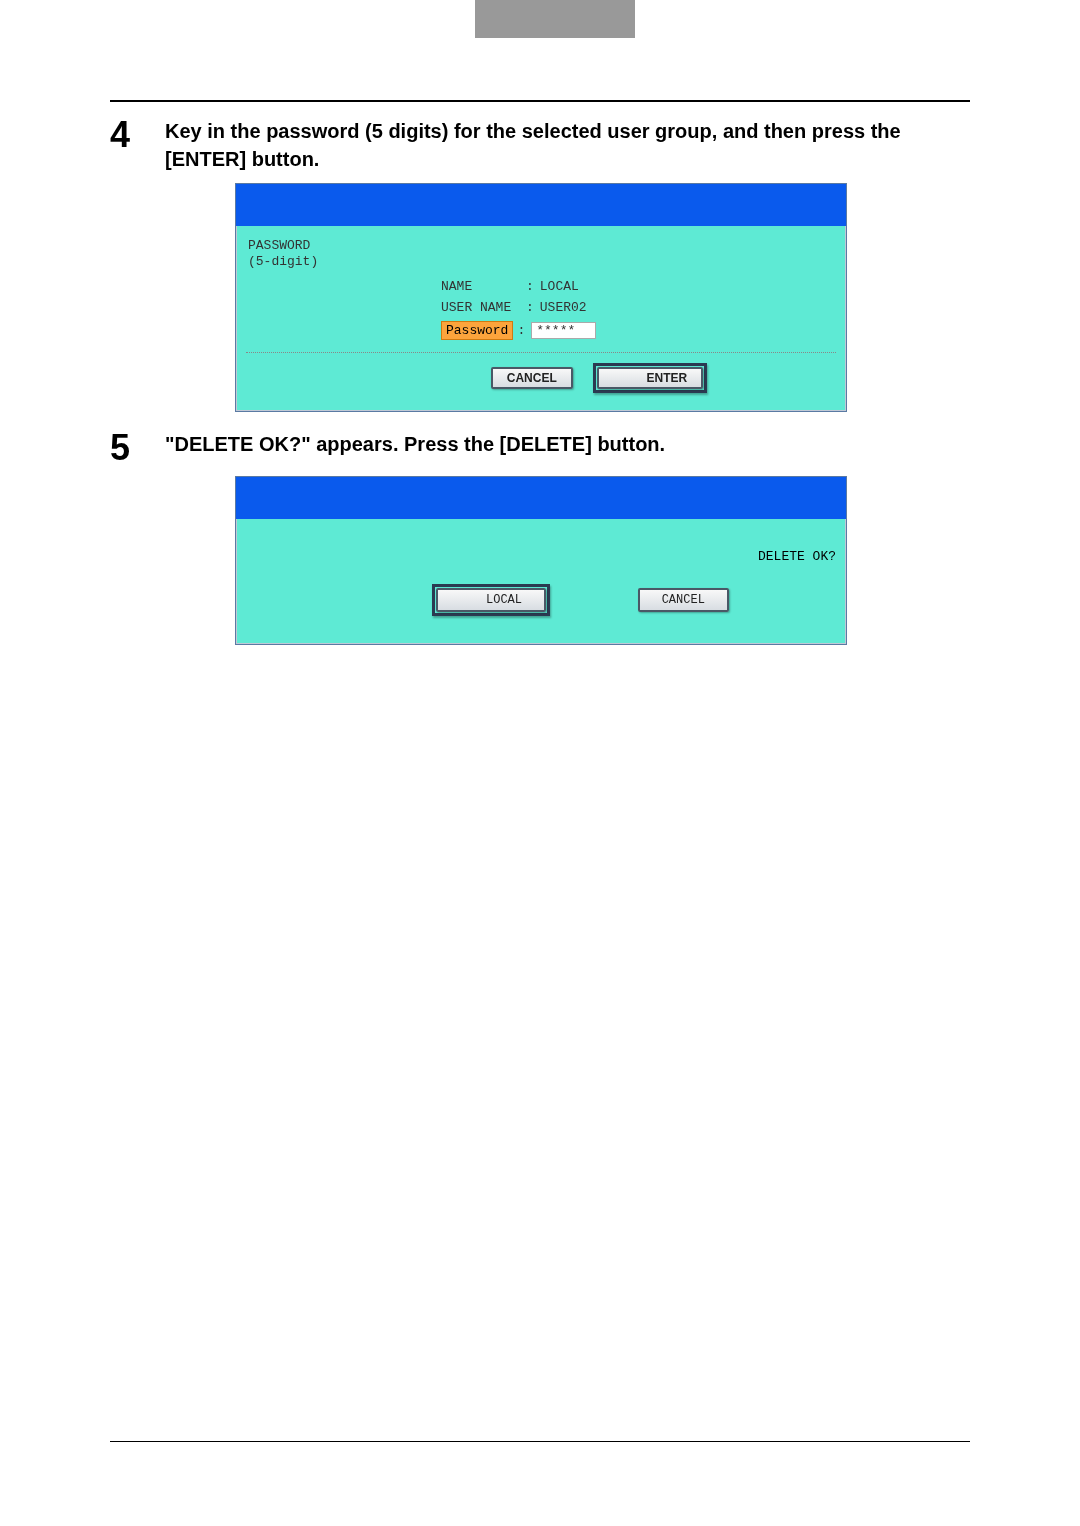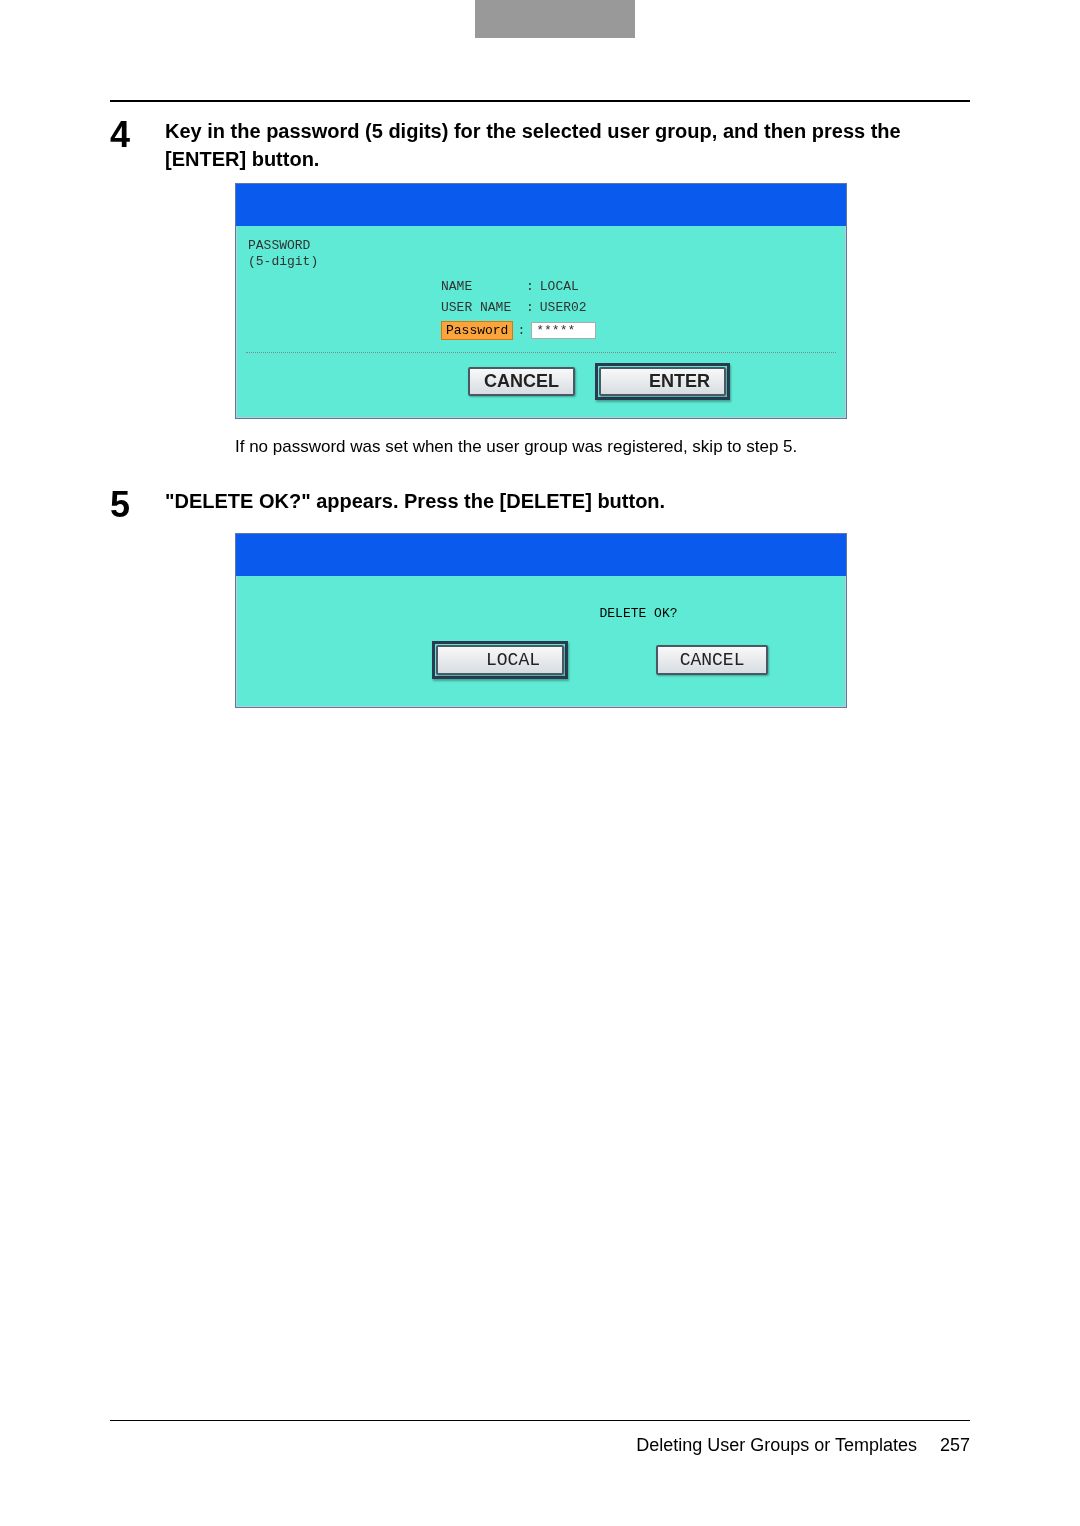--- a/index.html
+++ b/index.html
@@ -115,21 +115,21 @@
   }
   .button-row.shift {
     padding-left: 120px;
   }
   .btn {
     display: inline-block;
     border: 2px solid #4a5866;
     border-radius: 2px;
     background: linear-gradient(#f8f8f8, #d8dde2);
     font-family: Arial, sans-serif;
-    font-size: 18px;
+    font-size: 12px;
     font-weight: bold;
     padding: 2px 14px;
     margin: 0 4px;
     color: #222;
     box-shadow: 1px 1px 2px rgba(0,0,0,0.3);
   }
   .btn.wide {
     padding: 3px 22px;
     font-family: "Courier New", monospace;
     font-weight: normal;
@@ -150,21 +150,21 @@
     font-size: 17px;
     margin-bottom: 30px;
   }
   .confirm-body {
     padding: 30px 10px 28px 10px;
     text-align: center;
   }
   .confirm-text {
     font-size: 13px;
     margin-bottom: 20px;
-    text-align: center;
+    text-align: right;
     margin-left: 195px;
   }
   .confirm-btns {
     text-align: left;
     margin-left: 178px;
   }
   .footer {
     position: absolute;
     bottom: 70px;
     left: 110px;
@@ -224,21 +224,20 @@
       <div class="dotted-line"></div>
       <div class="button-row shift">
         <span class="btn">CANCEL</span>
         <span class="highlight-btn">
           <span class="btn">ENTER</span>
         </span>
       </div>
     </div>
   </div>
 
-  <div class="note">If no password was set when the user group was registered, skip to step 5.</div>
 
   <div class="step">
     <div class="step-num">5</div>
     <div class="step-text">"DELETE OK?" appears. Press the [DELETE] button.</div>
   </div>
 
   <div class="screenshot">
     <div class="blue-header"></div>
     <div class="confirm-body">
       <div class="confirm-text">DELETE OK?</div>
@@ -249,17 +248,13 @@
         <span style="display:inline-block;width:60px;"></span>
         <span class="btn wide">CANCEL</span>
       </div>
     </div>
   </div>
 
 </div>
 
 <div class="footer">
   <hr class="hr-bottom">
-  <div class="footer-text">
-    <span>Deleting User Groups or Templates</span>
-    <span class="page-num">257</span>
-  </div>
 </div>
 
 </body></html>

